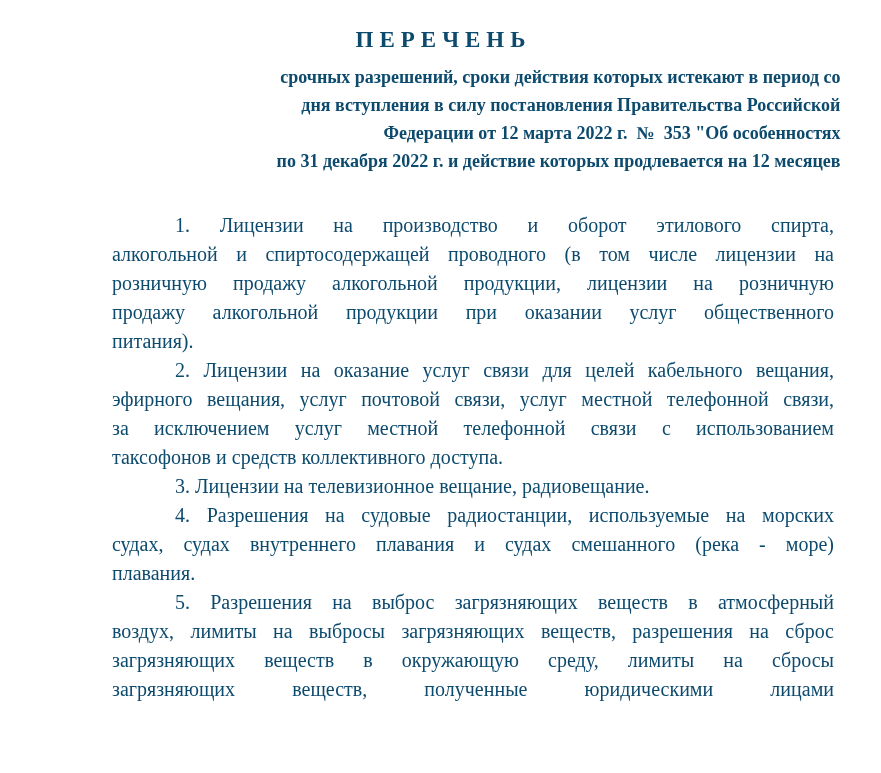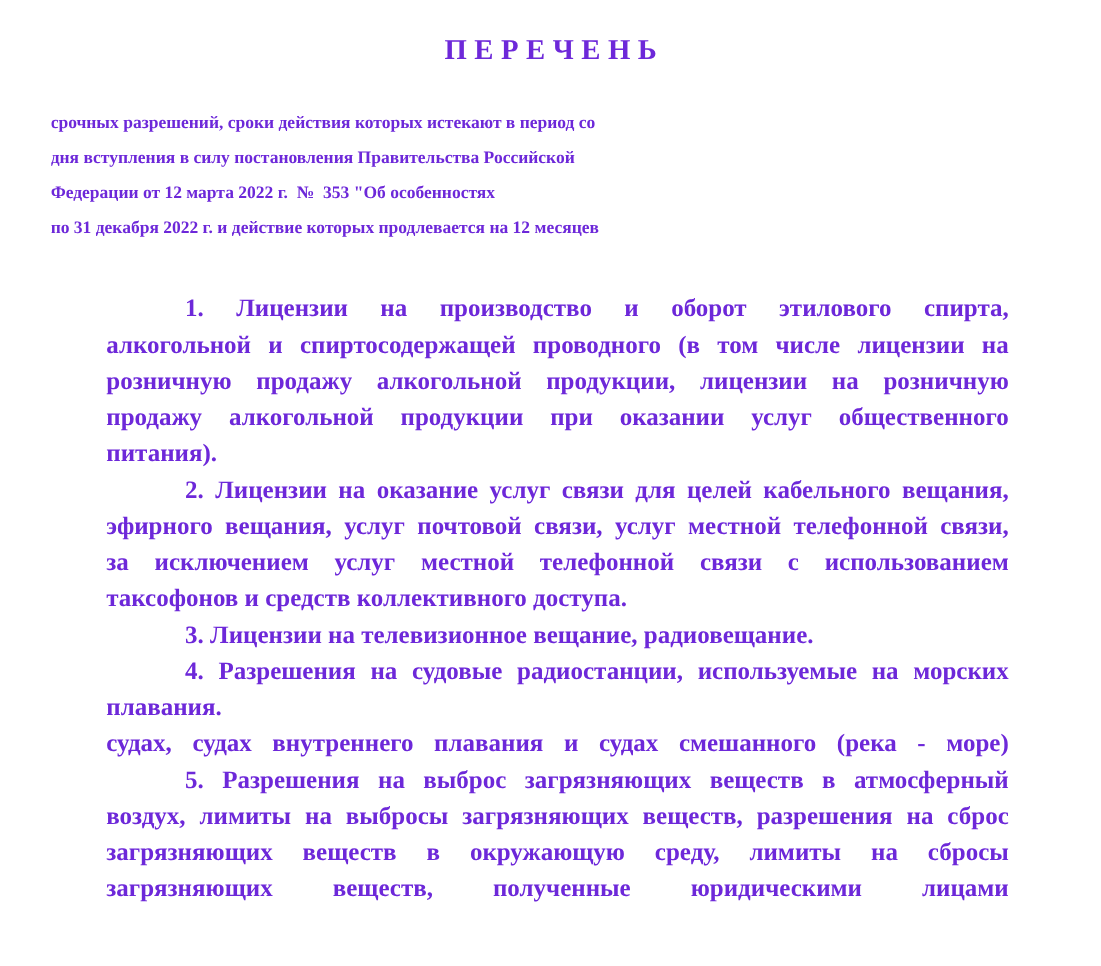--- a/index.html
+++ b/index.html
@@ -5,53 +5,52 @@
   html, body {
     margin: 0;
     padding: 0;
     background: #ffffff;
   }
   .page {
     position: relative;
     width: 881px;
     height: 773px;
     background: #ffffff;
-    color: #6d28d9;
+    color: #0c4a6e;
     font-family: "Liberation Serif", "DejaVu Serif", serif;
     overflow: hidden;
     box-sizing: border-box;
     padding-top: 27px;
   }
   .doc-title {
     text-align: center;
     font-weight: bold;
     font-size: 23px;
     line-height: 26px;
     letter-spacing: 6px;
     padding-left: 6px; 
     white-space: nowrap;
   }
   .doc-subtitle {
-    margin: 32px auto 0 auto;
+    margin: 10px auto 0 auto;
     width: 800px;
-    text-align: left;
+    text-align: right;
     font-weight: bold;
-    font-size: 14px;
+    font-size: 18px;
   }
   .subtitle-line {
     height: 28px;
     line-height: 28px;
     white-space: pre;
     overflow: hidden;
   }
   .doc-body {
-    margin: 36px 74px 0 85px;
+    margin: 36px 74px 0 112px;
     width: 722px;
     font-size: 20px;
-    font-weight: bold;
   }
   .para {
     margin: 0;
     padding: 0;
   }
   .line {
     height: 29px;
     line-height: 29px;
     overflow: hidden;
     text-align: justify;
@@ -90,22 +89,22 @@
         <div class="line first">2. Лицензии на оказание услуг связи для целей кабельного вещания,</div>
         <div class="line">эфирного вещания, услуг почтовой связи, услуг местной телефонной связи,</div>
         <div class="line">за исключением услуг местной телефонной связи с использованием</div>
         <div class="line last">таксофонов и средств коллективного доступа.</div>
       </div>
       <div class="para">
         <div class="line first last">3. Лицензии на телевизионное вещание, радиовещание.</div>
       </div>
       <div class="para">
         <div class="line first">4. Разрешения на судовые радиостанции, используемые на морских</div>
+        <div class="line">судах, судах внутреннего плавания и судах смешанного (река - море)</div>
         <div class="line last">плавания.</div>
-        <div class="line">судах, судах внутреннего плавания и судах смешанного (река - море)</div>
       </div>
       <div class="para">
         <div class="line first">5. Разрешения на выброс загрязняющих веществ в атмосферный</div>
         <div class="line">воздух, лимиты на выбросы загрязняющих веществ, разрешения на сброс</div>
         <div class="line">загрязняющих веществ в окружающую среду, лимиты на сбросы</div>
         <div class="line">загрязняющих веществ, полученные юридическими лицами</div>
       </div>
     </div>
 </div>
 

